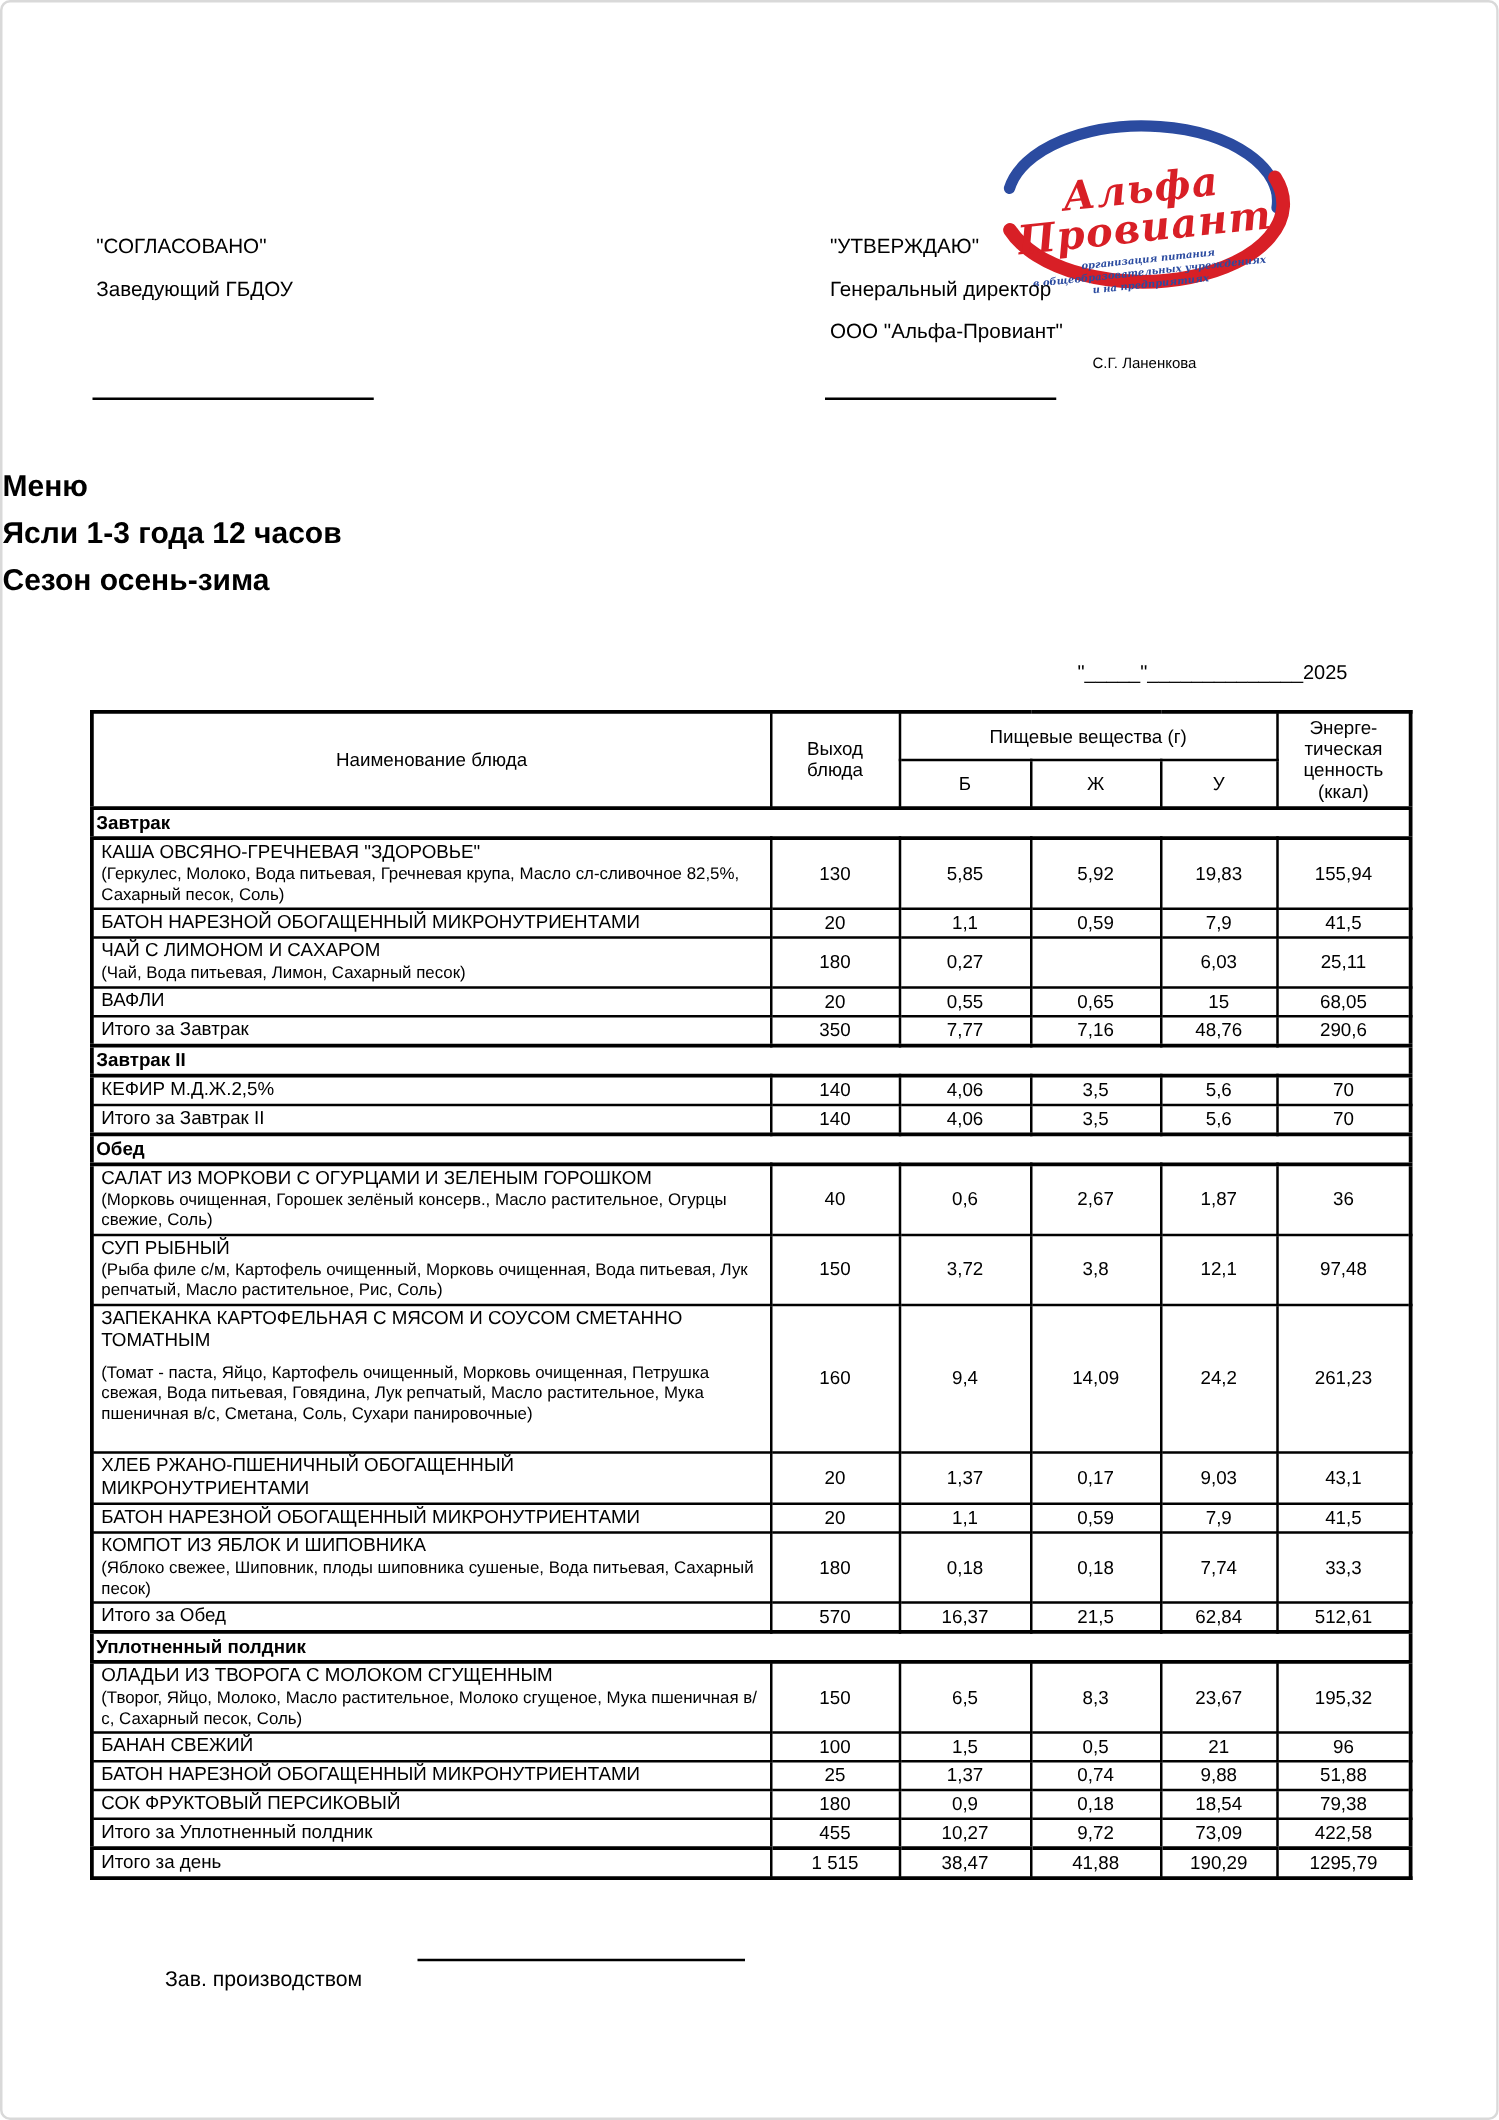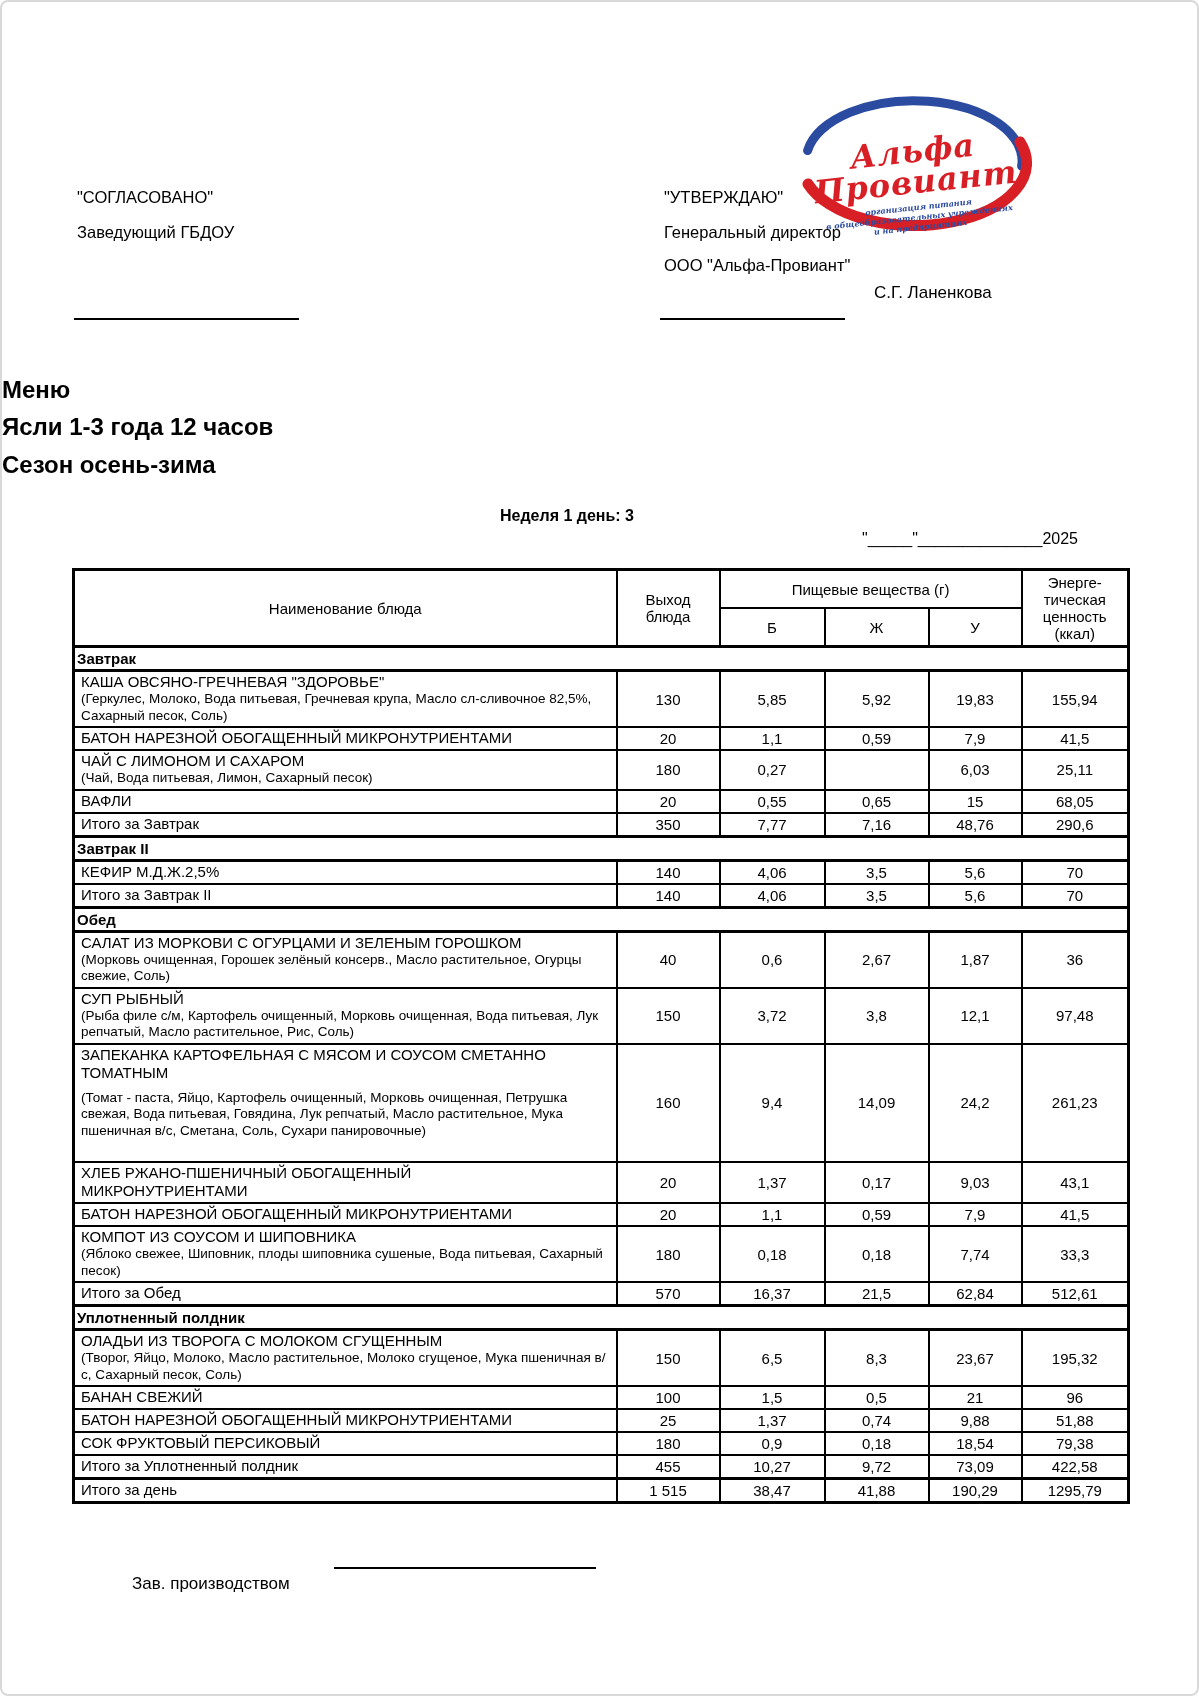--- a/index.html
+++ b/index.html
@@ -66,26 +66,25 @@
   </div>
 
   <div class="apr" style="left:75px; top:186px;">"СОГЛАСОВАНО"</div>
   <div class="apr" style="left:75px; top:221px;">Заведующий ГБДОУ</div>
   <div class="sig-line" style="left:72px; top:300px; width:225px; height:18px;"></div>
 
   <div class="apr" style="left:662px; top:186px;">"УТВЕРЖДАЮ"</div>
   <div class="apr" style="left:662px; top:221px;">Генеральный директор</div>
   <div class="apr" style="left:662px; top:254px;">ООО "Альфа-Провиант"</div>
   <div class="sig-line" style="left:658px; top:300px; width:185px; height:18px;"></div>
-  <div class="apr" style="left:872px; top:281px; font-size:17px;">С.Г. Ланенкова</div>
+  <div class="apr" style="left:872px; top:281px; font-size:12px;">С.Г. Ланенкова</div>
 
   <div class="title-line" style="top:374px;">Меню</div>
   <div class="title-line" style="top:411px;">Ясли 1-3 года 12 часов</div>
   <div class="title-line" style="top:449px;">Сезон осень-зима</div>
-  <div class="subtitle">Неделя 1  день: 3</div>
   <div class="date-line">"_____"______________2025</div>
 
   <table class="menu">
     <colgroup>
       <col style="width:543px">
         <col style="width:103px">
         <col style="width:105px">
       <col style="width:104px">
         <col style="width:93px">
         <col style="width:107px">
@@ -239,21 +238,21 @@
             <div class="dish-name">БАТОН НАРЕЗНОЙ ОБОГАЩЕННЫЙ МИКРОНУТРИЕНТАМИ</div>
           </td>
           <td class="num-cell">20</td>
           <td class="num-cell">1,1</td>
           <td class="num-cell">0,59</td>
           <td class="num-cell">7,9</td>
           <td class="num-cell">41,5</td>
         </tr>
         <tr class="dish-row">
           <td class="name-cell">
-            <div class="dish-name">КОМПОТ ИЗ СОУСОМ И ШИПОВНИКА</div>
+            <div class="dish-name">КОМПОТ ИЗ ЯБЛОК И ШИПОВНИКА</div>
             <div class="dish-desc">(Яблоко свежее, Шиповник, плоды шиповника сушеные, Вода питьевая, Сахарный песок)</div>
           </td>
           <td class="num-cell">180</td>
           <td class="num-cell">0,18</td>
           <td class="num-cell">0,18</td>
           <td class="num-cell">7,74</td>
           <td class="num-cell">33,3</td>
         </tr>
         <tr class="total-row">
           <td class="name-cell">

